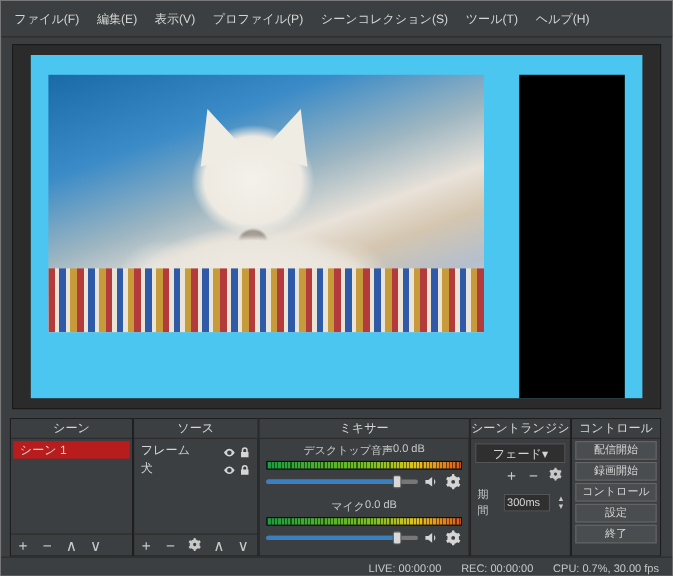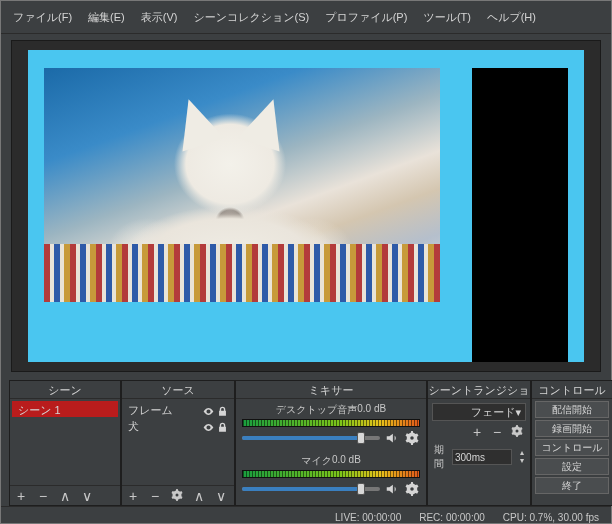--- a/index.html
+++ b/index.html
@@ -47,38 +47,38 @@
 .mixer-ch{margin:2px 4px 6px}
 .mixer-top{display:flex;justify-content:center;font-size:10px;color:#c8c8c8;margin-bottom:2px}
 .meter{height:8px;background:linear-gradient(90deg,#1a9e3e 0%,#7cc51a 55%,#e8c21a 78%,#e25a1a 100%);border:1px solid #111;position:relative}
 .meter::after{content:"";position:absolute;inset:0;background:repeating-linear-gradient(90deg,rgba(0,0,0,.5) 0 1px,transparent 1px 3px)}
 .slider-row{display:flex;align-items:center;margin-top:3px;gap:4px}
 .slider{flex:1;height:4px;background:#777;position:relative;border-radius:2px}
 .slider .fill{position:absolute;left:0;top:0;bottom:0;width:86%;background:#3a7fbf;border-radius:2px}
 .slider .thumb{position:absolute;width:8px;height:12px;background:#d8d8d8;border:1px solid #555;top:-4px;left:86%;transform:translateX(-50%);border-radius:2px}
 .icon-btn{width:16px;height:16px;display:flex;align-items:center;justify-content:center;color:#d5d5d5}
 .icon-btn svg{width:14px;height:14px}
-.trans-select{height:18px;background:#2f2f2f;border:1px solid #555;color:#d5d5d5;font-size:11px;padding:0 4px;display:flex;align-items:center;justify-content:flex-end;margin:2px}
+.trans-select{height:18px;background:#2f2f2f;border:1px solid #555;color:#d5d5d5;font-size:11px;padding:0 4px;display:flex;align-items:center;justify-content:center;margin:2px}
 .trans-tools{display:flex;justify-content:flex-end;gap:6px;padding:2px 4px;color:#c8c8c8;font-size:14px}
 .trans-row{display:flex;align-items:center;gap:8px;padding:2px 4px;font-size:10px;color:#c8c8c8}
-.trans-row input{width:60px;height:16px;background:#2f2f2f;border:1px solid #555;color:#d5d5d5;font-size:10px;padding:0 2px}
+.trans-row input{width:42px;height:16px;background:#2f2f2f;border:1px solid #555;color:#d5d5d5;font-size:10px;padding:0 2px}
 .ctrl-btn{height:17px;margin:1px 2px;background:#4a4d4f;border:1px solid #666;color:#d5d5d5;font-size:10px;text-align:center;line-height:15px}
 .statusbar{height:20px;background:#3c3f41;border-top:1px solid #2b2b2b;display:flex;align-items:flex-end;justify-content:flex-end;gap:18px;padding:0 12px;color:#c8c8c8;font-size:10px;margin-top:auto}
 </style>
 </head>
 <body>
 
 <div class="window">
 
   <div class="menubar">
     <span class="menu">ファイル(F)</span>
     <span class="menu">編集(E)</span>
     <span class="menu">表示(V)</span>
+    <span class="menu">プロファイル(P)</span>
     <span class="menu">シーンコレクション(S)</span>
-    <span class="menu">プロファイル(P)</span>
     <span class="menu">ツール(T)</span>
     <span class="menu">ヘルプ(H)</span>
   </div>
 
   <div class="preview-wrap">
     <div class="canvas">
       <div class="video">
         <div class="dog"></div>
         <div class="ear-l"></div>
           <div class="ear-r"></div>

